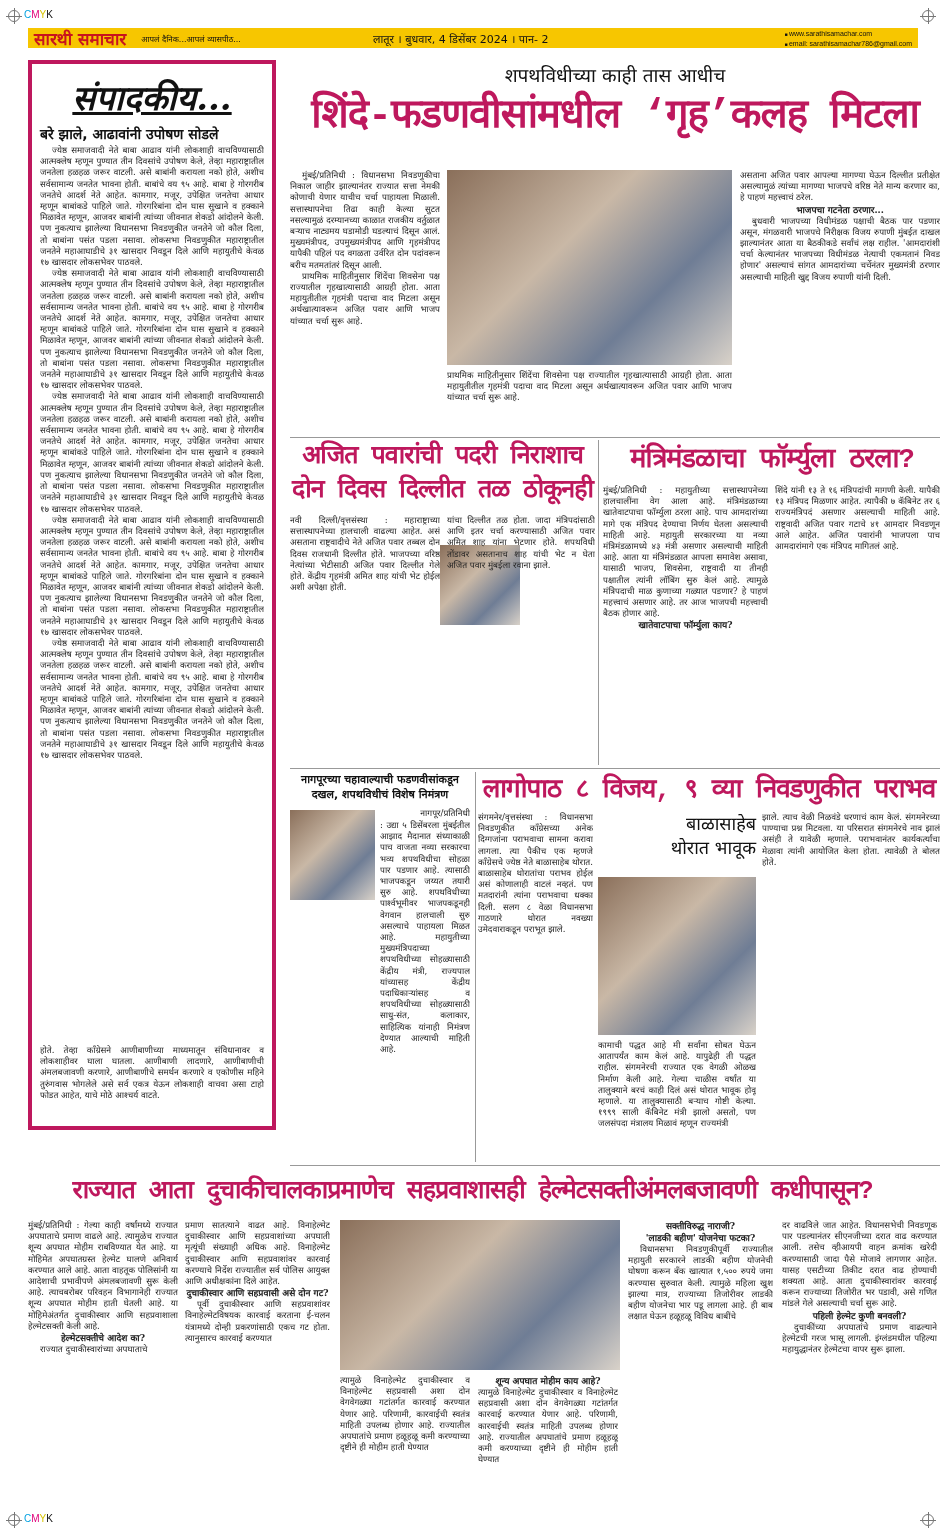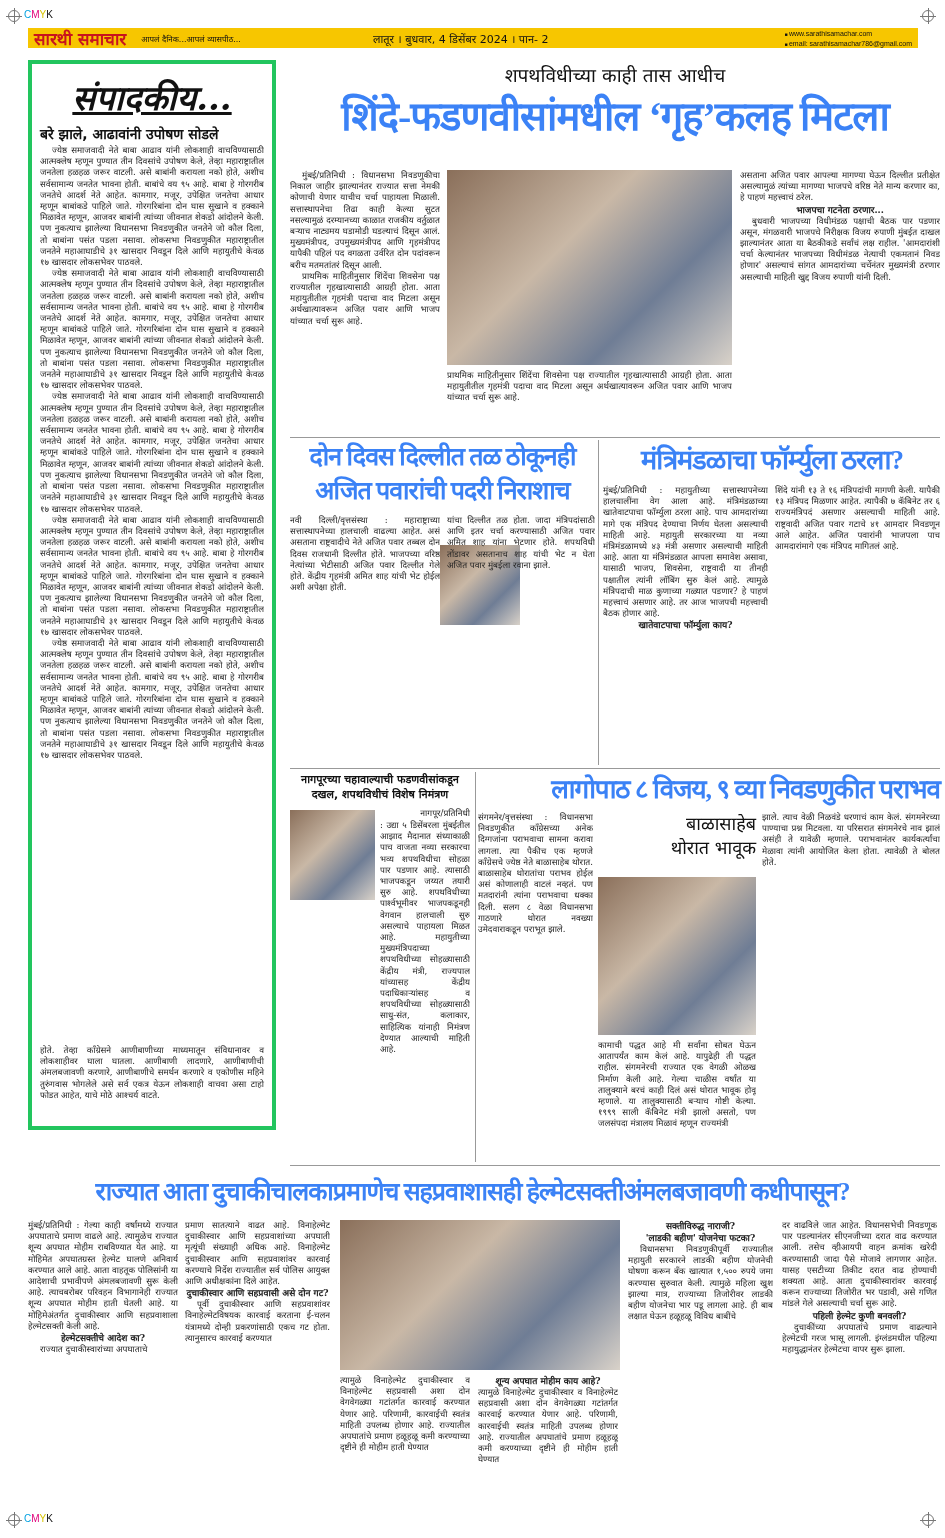--- a/index.html
+++ b/index.html
@@ -11,24 +11,24 @@
 .reg:after{content:"";position:absolute;top:5px;left:-3px;width:16px;height:1px;background:#777}
 .mast{left:28px;top:28px;width:890px;height:20px;background:#f7c600;display:flex;align-items:center;padding:0 6px}
 .mast .name{color:#c8141e;font-weight:bold;font-size:17px;font-family:"DejaVu Sans",sans-serif}
 .mast .tag{font-size:8px;margin-left:15px;font-family:"DejaVu Sans",sans-serif}
 .mast .dateline{position:absolute;left:345px;font-size:11px;font-family:"DejaVu Sans",sans-serif;font-weight:normal}
 .mast .contact{position:absolute;right:6px;top:1px;font-size:7px;font-family:"Liberation Sans",sans-serif;line-height:9px}
 .contact div:before{content:"■ ";font-size:5px}
 .text{font-size:8.6px;line-height:11.2px;text-align:justify;color:#222}
 .text p{text-indent:12px}
 .sub{font-weight:bold;text-align:center;font-size:9px;line-height:12px}
-.edit-box{left:28px;top:60px;width:248px;height:1070px;border:4px solid #22c55e;background:#fff;padding:10px 8px}
+.edit-box{left:28px;top:60px;width:248px;height:1070px;border:4px solid #be185d;background:#fff;padding:10px 8px}
 .edit-title{font-family:"DejaVu Serif",serif;font-style:italic;font-size:34px;font-weight:bold;text-align:center;text-decoration:underline}
 .edit-head{font-family:"DejaVu Sans",sans-serif;font-weight:bold;font-size:14px;margin:4px 0 2px}
-.h-big{font-family:Liberation Serif, serif;font-weight:900;color:#3b82f6;letter-spacing:-1px}
+.h-big{font-family:Liberation Mono, monospace;font-weight:900;color:#be185d;letter-spacing:-1px}
 .photo{background:linear-gradient(135deg,#8a6f5a,#c9b8a6 40%,#6f7d95 70%,#d9d2c9)}
 .rule{background:#999}
 </style>
 </head>
 <body>
 
 <div class="reg" style="left:8px;top:10px"></div>
 <div class="abs cmyk" style="left:24px;top:9px"><span style="color:#00a0e0">C</span><span style="color:#e0007a">M</span><span style="color:#d8c400">Y</span><span style="color:#111">K</span></div>
 <div class="reg" style="left:922px;top:10px"></div>
 
@@ -64,43 +64,43 @@
 <div class="abs photo" style="left:447px;top:170px;width:285px;height:195px"></div>
 <div class="abs text" style="left:447px;top:370px;width:285px;height:60px;overflow:hidden">प्राथमिक माहितीनुसार शिंदेंचा शिवसेना पक्ष राज्यातील गृहखात्यासाठी आग्रही होता. आता महायुतीतील गृहमंत्री पदाचा वाद मिटला असून अर्थखात्यावरून अजित पवार आणि भाजप यांच्यात चर्चा सुरू आहे.</div>
 <div class="abs text" style="left:740px;top:170px;width:200px;height:262px;overflow:hidden">
   <div>असताना अजित पवार आपल्या मागण्या घेऊन दिल्लीत प्रतीक्षेत असल्यामुळं त्यांच्या मागण्या भाजपचे वरिष्ठ नेते मान्य करणार का, हे पाहणं महत्त्वाचं ठरेल.</div>
   <div class="sub">भाजपचा गटनेता ठरणार...</div>
   <p>बुधवारी भाजपच्या विधीमंडळ पक्षाची बैठक पार पडणार असून, मंगळवारी भाजपचे निरीक्षक विजय रुपाणी मुंबईत दाखल झाल्यानंतर आता या बैठकीकडे सर्वांचं लक्ष राहील. 'आमदारांशी चर्चा केल्यानंतर भाजपच्या विधीमंडळ नेत्याची एकमतानं निवड होणार' असल्याचं सांगत आमदारांच्या चर्चेनंतर मुख्यमंत्री ठरणार असल्याची माहिती खुद्द विजय रुपाणी यांनी दिली.</p>
 </div>
 <div class="abs rule" style="left:290px;top:437px;width:650px;height:1px"></div>
 
 <div class="abs h-big" style="left:290px;top:440px;width:305px;text-align:center;font-size:25px;line-height:34px">
+  <div>अजित पवारांची पदरी निराशाच</div>
   <div>दोन दिवस दिल्लीत तळ ठोकूनही</div>
-  <div>अजित पवारांची पदरी निराशाच</div>
 </div>
 <div class="abs text" style="left:290px;top:515px;width:150px;height:250px;overflow:hidden">नवी दिल्ली/वृत्तसंस्था : महाराष्ट्राच्या सत्तास्थापनेच्या हालचाली वाढल्या आहेत. असं असताना राष्ट्रवादीचे नेते अजित पवार तब्बल दोन दिवस राजधानी दिल्लीत होते. भाजपच्या वरिष्ठ नेत्यांच्या भेटीसाठी अजित पवार दिल्लीत गेले होते. केंद्रीय गृहमंत्री अमित शाह यांची भेट होईल अशी अपेक्षा होती.</div>
 <div class="abs photo" style="left:440px;top:545px;width:80px;height:80px"></div>
 <div class="abs text" style="left:447px;top:515px;width:148px;height:250px;overflow:hidden">यांचा दिल्लीत तळ होता. जादा मंत्रिपदांसाठी आणि इतर चर्चा करण्यासाठी अजित पवार अमित शाह यांना भेटणार होते. शपथविधी तोंडावर असतानाच शाह यांची भेट न घेता अजित पवार मुंबईला रवाना झाले.</div>
 <div class="abs rule" style="left:598px;top:440px;width:1px;height:325px"></div>
 
 <div class="abs h-big" style="left:603px;top:440px;width:338px;text-align:center;font-size:27px;line-height:40px">मंत्रिमंडळाचा फॉर्म्युला ठरला?</div>
 <div class="abs text" style="left:603px;top:485px;width:165px;height:280px;overflow:hidden">
   <div>मुंबई/प्रतिनिधी : महायुतीच्या सत्तास्थापनेच्या हालचालींना वेग आला आहे. मंत्रिमंडळाच्या खातेवाटपाचा फॉर्म्युला ठरला आहे. पाच आमदारांच्या मागे एक मंत्रिपद देण्याचा निर्णय घेतला असल्याची माहिती आहे. महायुती सरकारच्या या नव्या मंत्रिमंडळामध्ये ४३ मंत्री असणार असल्याची माहिती आहे. आता या मंत्रिमंडळात आपला समावेश असावा, यासाठी भाजप, शिवसेना, राष्ट्रवादी या तीनही पक्षातील त्यांनी लॉबिंग सुरु केलं आहे. त्यामुळे मंत्रिपदाची माळ कुणाच्या गळ्यात पडणार? हे पाहणं महत्त्वाचं असणार आहे. तर आज भाजपची महत्त्वाची बैठक होणार आहे.</div>
   <div class="sub">खातेवाटपाचा फॉर्म्युला काय?</div>
 </div>
 <div class="abs text" style="left:775px;top:485px;width:165px;height:280px;overflow:hidden">शिंदे यांनी १३ ते १६ मंत्रिपदांची मागणी केली. यापैकी १३ मंत्रिपद मिळणार आहेत. त्यापैकी ७ कॅबिनेट तर ६ राज्यमंत्रिपदं असणार असल्याची माहिती आहे. राष्ट्रवादी अजित पवार गटाचे ४१ आमदार निवडणून आले आहेत. अजित पवारांनी भाजपला पाच आमदारांमागे एक मंत्रिपद मागितलं आहे.</div>
 <div class="abs rule" style="left:290px;top:768px;width:650px;height:1px"></div>
 
 <div class="abs" style="left:290px;top:772px;width:180px;text-align:center;font-family:'DejaVu Sans',sans-serif;font-size:11px;line-height:15px;font-weight:bold">नागपूरच्या चहावाल्याची फडणवीसांकडून दखल, शपथविधीचं विशेष निमंत्रण</div>
 <div class="abs photo" style="left:290px;top:810px;width:85px;height:90px"></div>
 <div class="abs text" style="left:380px;top:808px;width:90px;text-align:right">नागपूर/प्रतिनिधी</div>
 <div class="abs text" style="left:290px;top:820px;width:180px;height:340px;overflow:hidden;padding-left:90px">: उद्या ५ डिसेंबरला मुंबईतील आझाद मैदानात संध्याकाळी पाच वाजता नव्या सरकारचा भव्य शपथविधीचा सोहळा पार पडणार आहे. त्यासाठी भाजपकडून जय्यत तयारी सुरु आहे. शपथविधीच्या पार्श्वभूमीवर भाजपकडूनही वेगवान हालचाली सुरु असल्याचे पाहायला मिळत आहे. महायुतीच्या मुख्यमंत्रिपदाच्या शपथविधीच्या सोहळ्यासाठी केंद्रीय मंत्री, राज्यपाल यांच्यासह केंद्रीय पदाधिकाऱ्यांसह व शपथविधीच्या सोहळ्यासाठी साधु-संत, कलाकार, साहित्यिक यांनाही निमंत्रण देण्यात आल्याची माहिती आहे.</div>
 <div class="abs rule" style="left:475px;top:772px;width:1px;height:390px"></div>
 
-<div class="abs h-big" style="left:478px;top:772px;width:462px;text-align:right;font-size:26px;line-height:36px">लागोपाठ ८ विजय, ९ व्या निवडणुकीत पराभव</div>
+<div class="abs h-big" style="left:478px;top:772px;width:462px;text-align:center;font-size:26px;line-height:36px">लागोपाठ ८ विजय, ९ व्या निवडणुकीत पराभव</div>
 <div class="abs text" style="left:478px;top:812px;width:115px;height:350px;overflow:hidden">संगमनेर/वृत्तसंस्था : विधानसभा निवडणुकीत काँग्रेसच्या अनेक दिग्गजांना पराभवाचा सामना करावा लागला. त्या पैकीच एक म्हणजे काँग्रेसचे ज्येष्ठ नेते बाळासाहेब थोरात. बाळासाहेब थोरातांचा पराभव होईल असं कोणालाही वाटलं नव्हतं. पण मतदारांनी त्यांना पराभवाचा धक्का दिली. सलग ८ वेळा विधानसभा गाठणारे थोरात नवख्या उमेदवाराकडून पराभूत झाले.</div>
 <div class="abs" style="left:598px;top:812px;width:158px;text-align:right;font-family:'DejaVu Sans',sans-serif;font-size:18px;line-height:24px">
   <div>बाळासाहेब</div>
   <div>थोरात भावूक</div>
 </div>
 <div class="abs photo" style="left:598px;top:877px;width:158px;height:158px"></div>
 <div class="abs text" style="left:598px;top:1040px;width:158px;height:122px;overflow:hidden">कामाची पद्धत आहे मी सर्वांना सोबत घेऊन आतापर्यंत काम केलं आहे. यापुढेही ती पद्धत राहील. संगमनेरची राज्यात एक वेगळी ओळख निर्माण केली आहे. गेल्या चाळीस वर्षांत या तालुक्याने बरचं काही दिलं असं थोरात भावूक होवू म्हणाले. या तालुक्यासाठी बऱ्याच गोष्टी केल्या. १९९९ साली कॅबिनेट मंत्री झालो असतो, पण जलसंपदा मंत्रालय मिळावं म्हणून राज्यमंत्री</div>
 <div class="abs text" style="left:762px;top:812px;width:178px;height:350px;overflow:hidden">झाले. त्याच वेळी निळवंडे धरणाचं काम केलं. संगमनेरच्या पाण्याचा प्रश्न मिटवला. या परिसरात संगमनेरचे नाव झालं असंही ते यावेळी म्हणाले. पराभवानंतर कार्यकर्त्यांचा मेळावा त्यांनी आयोजित केला होता. त्यावेळी ते बोलत होते.</div>
 <div class="abs rule" style="left:290px;top:1165px;width:650px;height:1px"></div>
 

